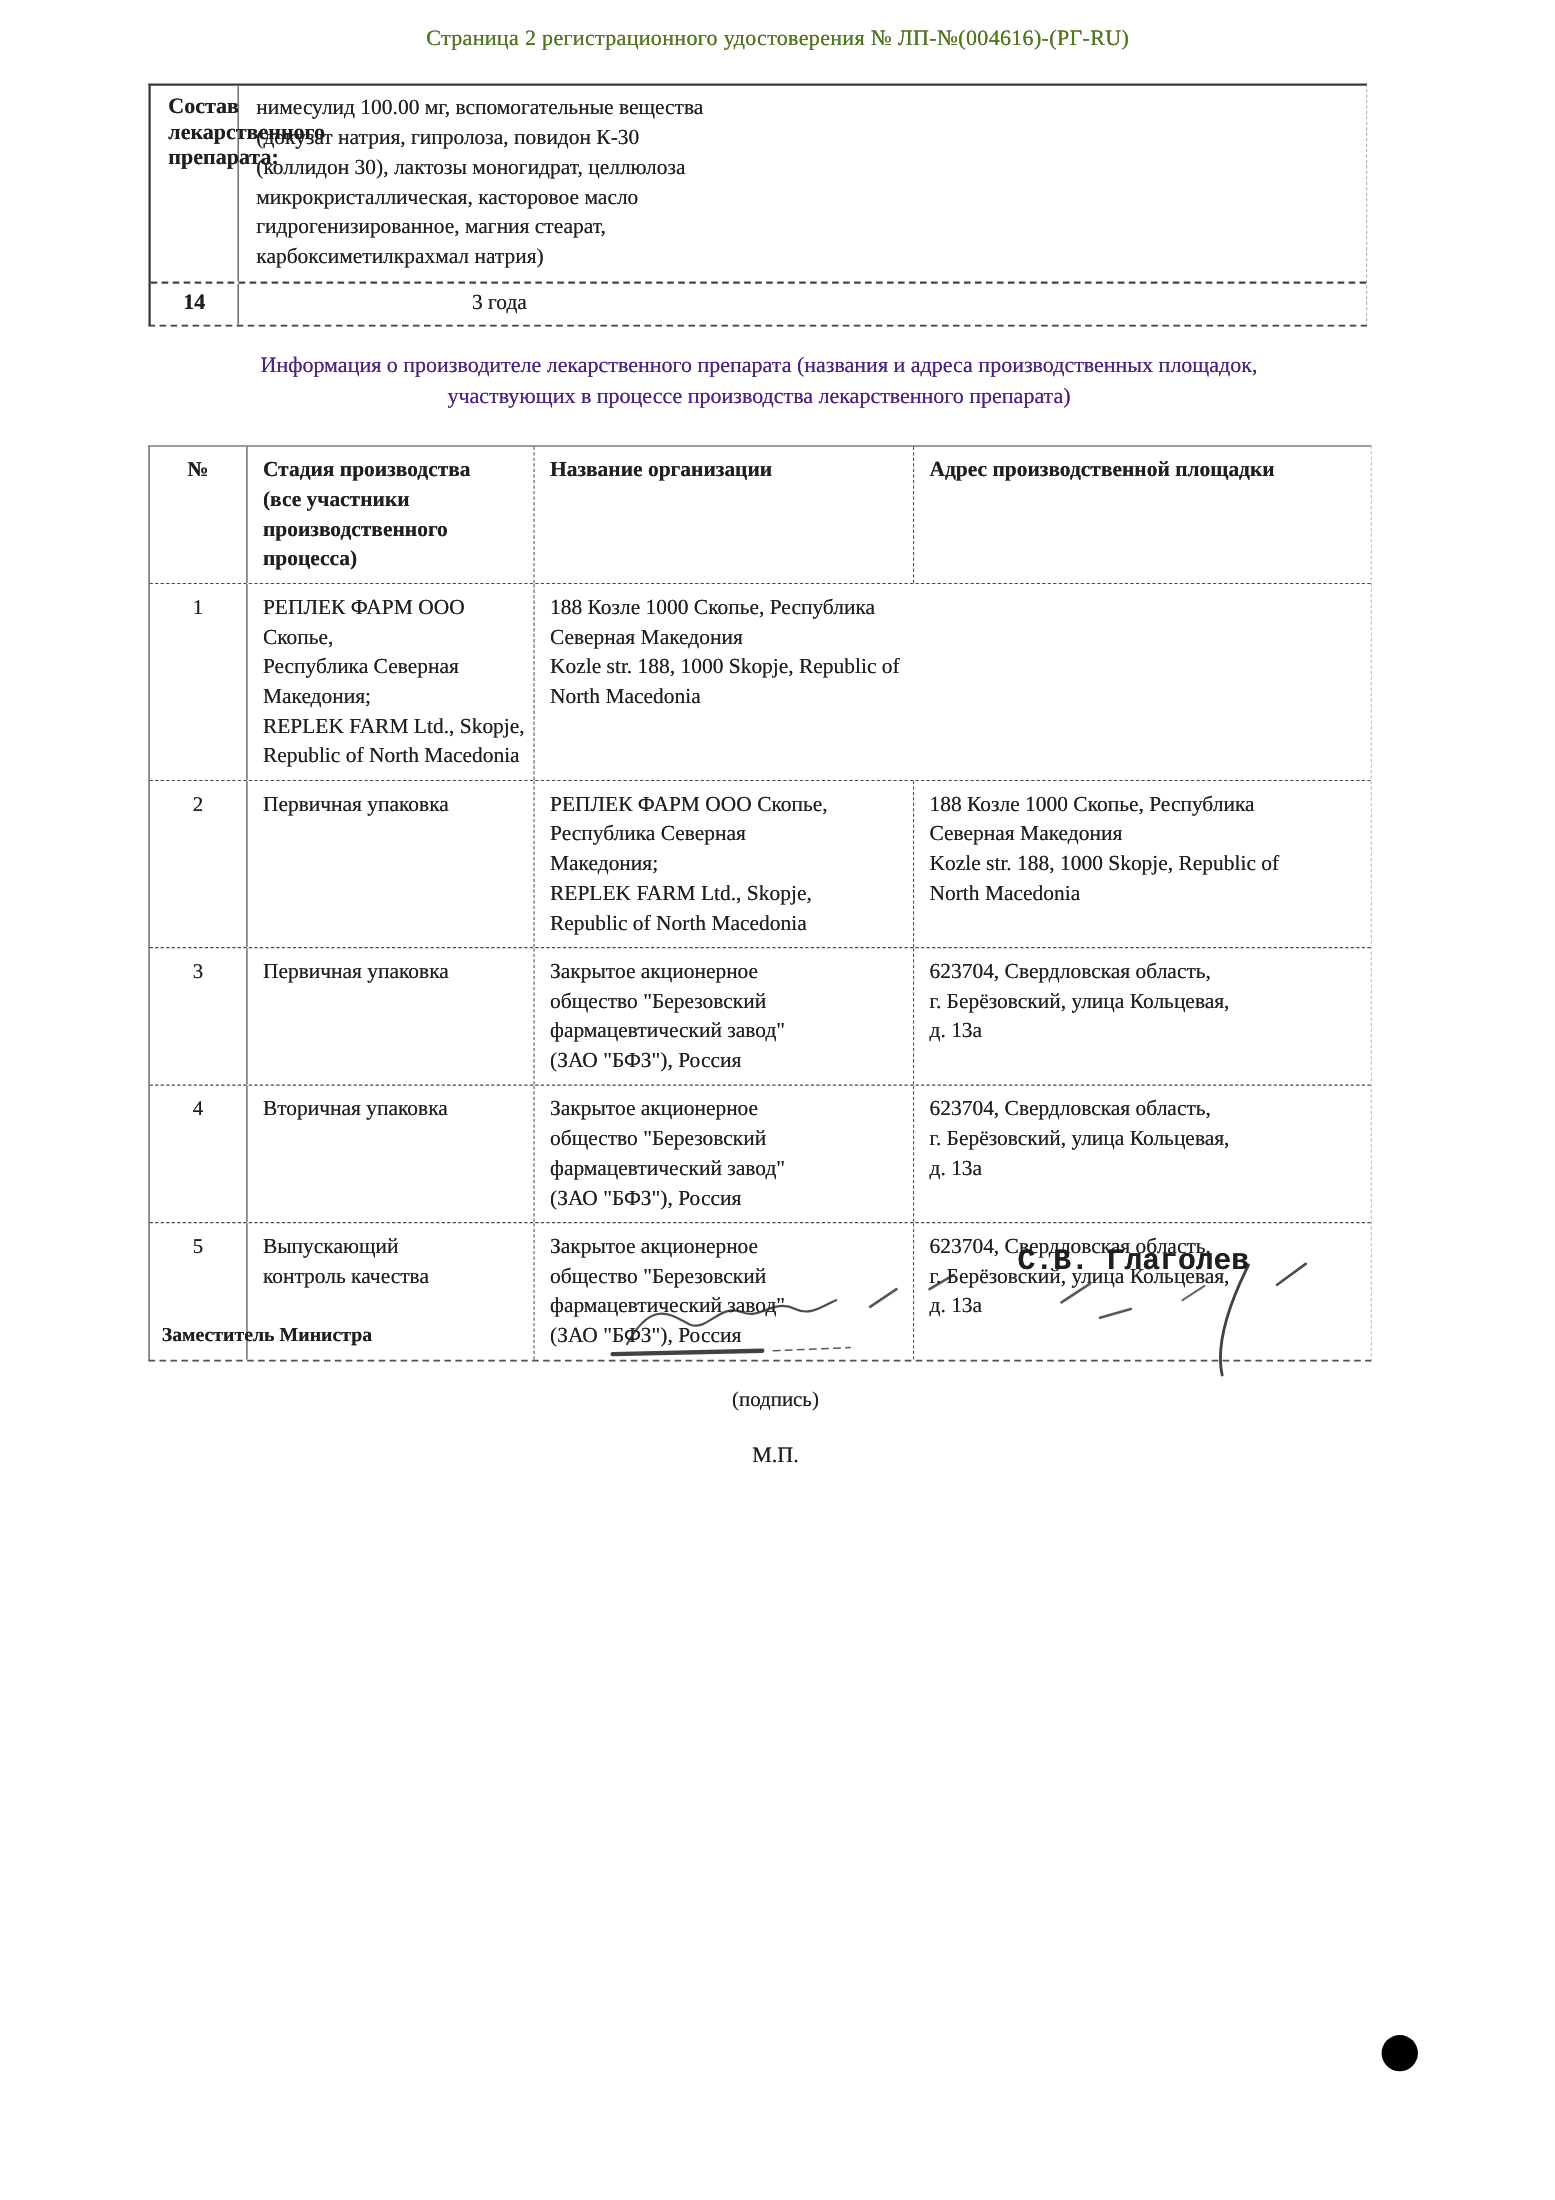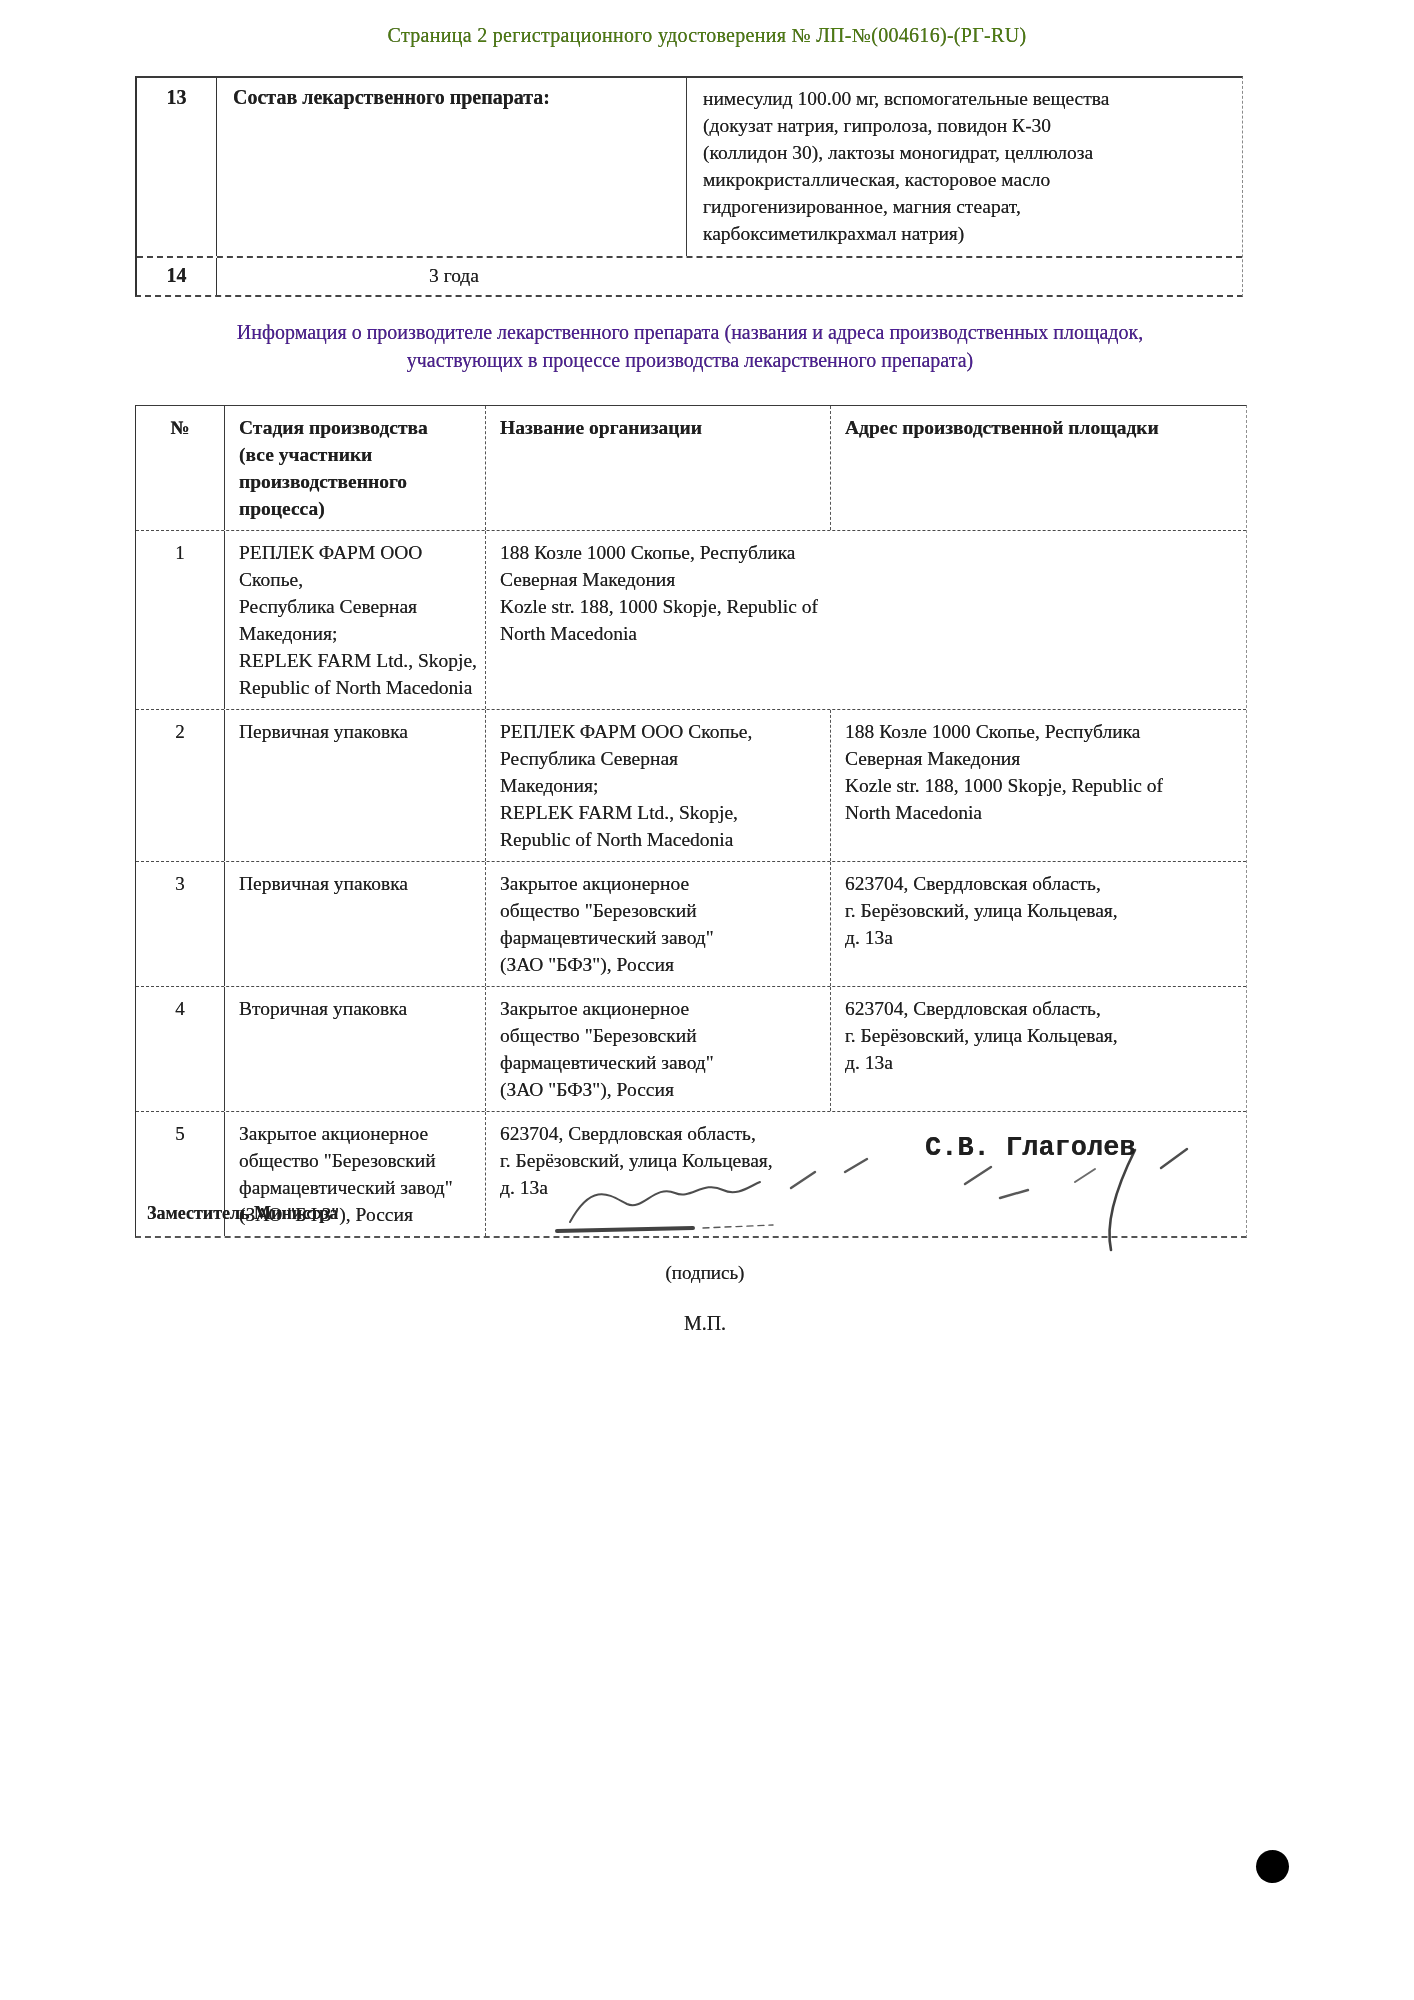--- a/index.html
+++ b/index.html
@@ -68,21 +68,20 @@
 </style>
 </head>
 <body>
 
 <div class="page scan">
 
   <div class="doc-header">Страница 2 регистрационного удостоверения № ЛП-№(004616)-(РГ-RU)</div>
 
   <div class="t1">
     <div class="t1-row r13">
-      <div class="t1-num">13</div>
       <div class="t1-label">Состав лекарственного препарата:</div>
       <div class="t1-val pre">нимесулид 100.00 мг, вспомогательные вещества
 (докузат натрия, гипролоза, повидон К-30
 (коллидон 30), лактозы моногидрат, целлюлоза
 микрокристаллическая, касторовое масло
 гидрогенизированное, магния стеарат,
 карбоксиметилкрахмал натрия)</div>
     </div>
     <div class="t1-row r14">
       <div class="t1-num">14</div>
@@ -150,20 +149,22 @@
 общество "Березовский
 фармацевтический завод"
 (ЗАО "БФЗ"), Россия</div>
       <div class="c-addr pre">623704, Свердловская область,
 г. Берёзовский, улица Кольцевая,
 д. 13а</div>
     </div>
 
     <div class="t2-row">
       <div class="c-num">5</div>
+      <div class="c-stage pre">Выпускающий
+контроль качества</div>
       <div class="c-org pre">Закрытое акционерное
 общество "Березовский
 фармацевтический завод"
 (ЗАО "БФЗ"), Россия</div>
       <div class="c-addr pre">623704, Свердловская область,
 г. Берёзовский, улица Кольцевая,
 д. 13а</div>
     </div>
   </div>
 

